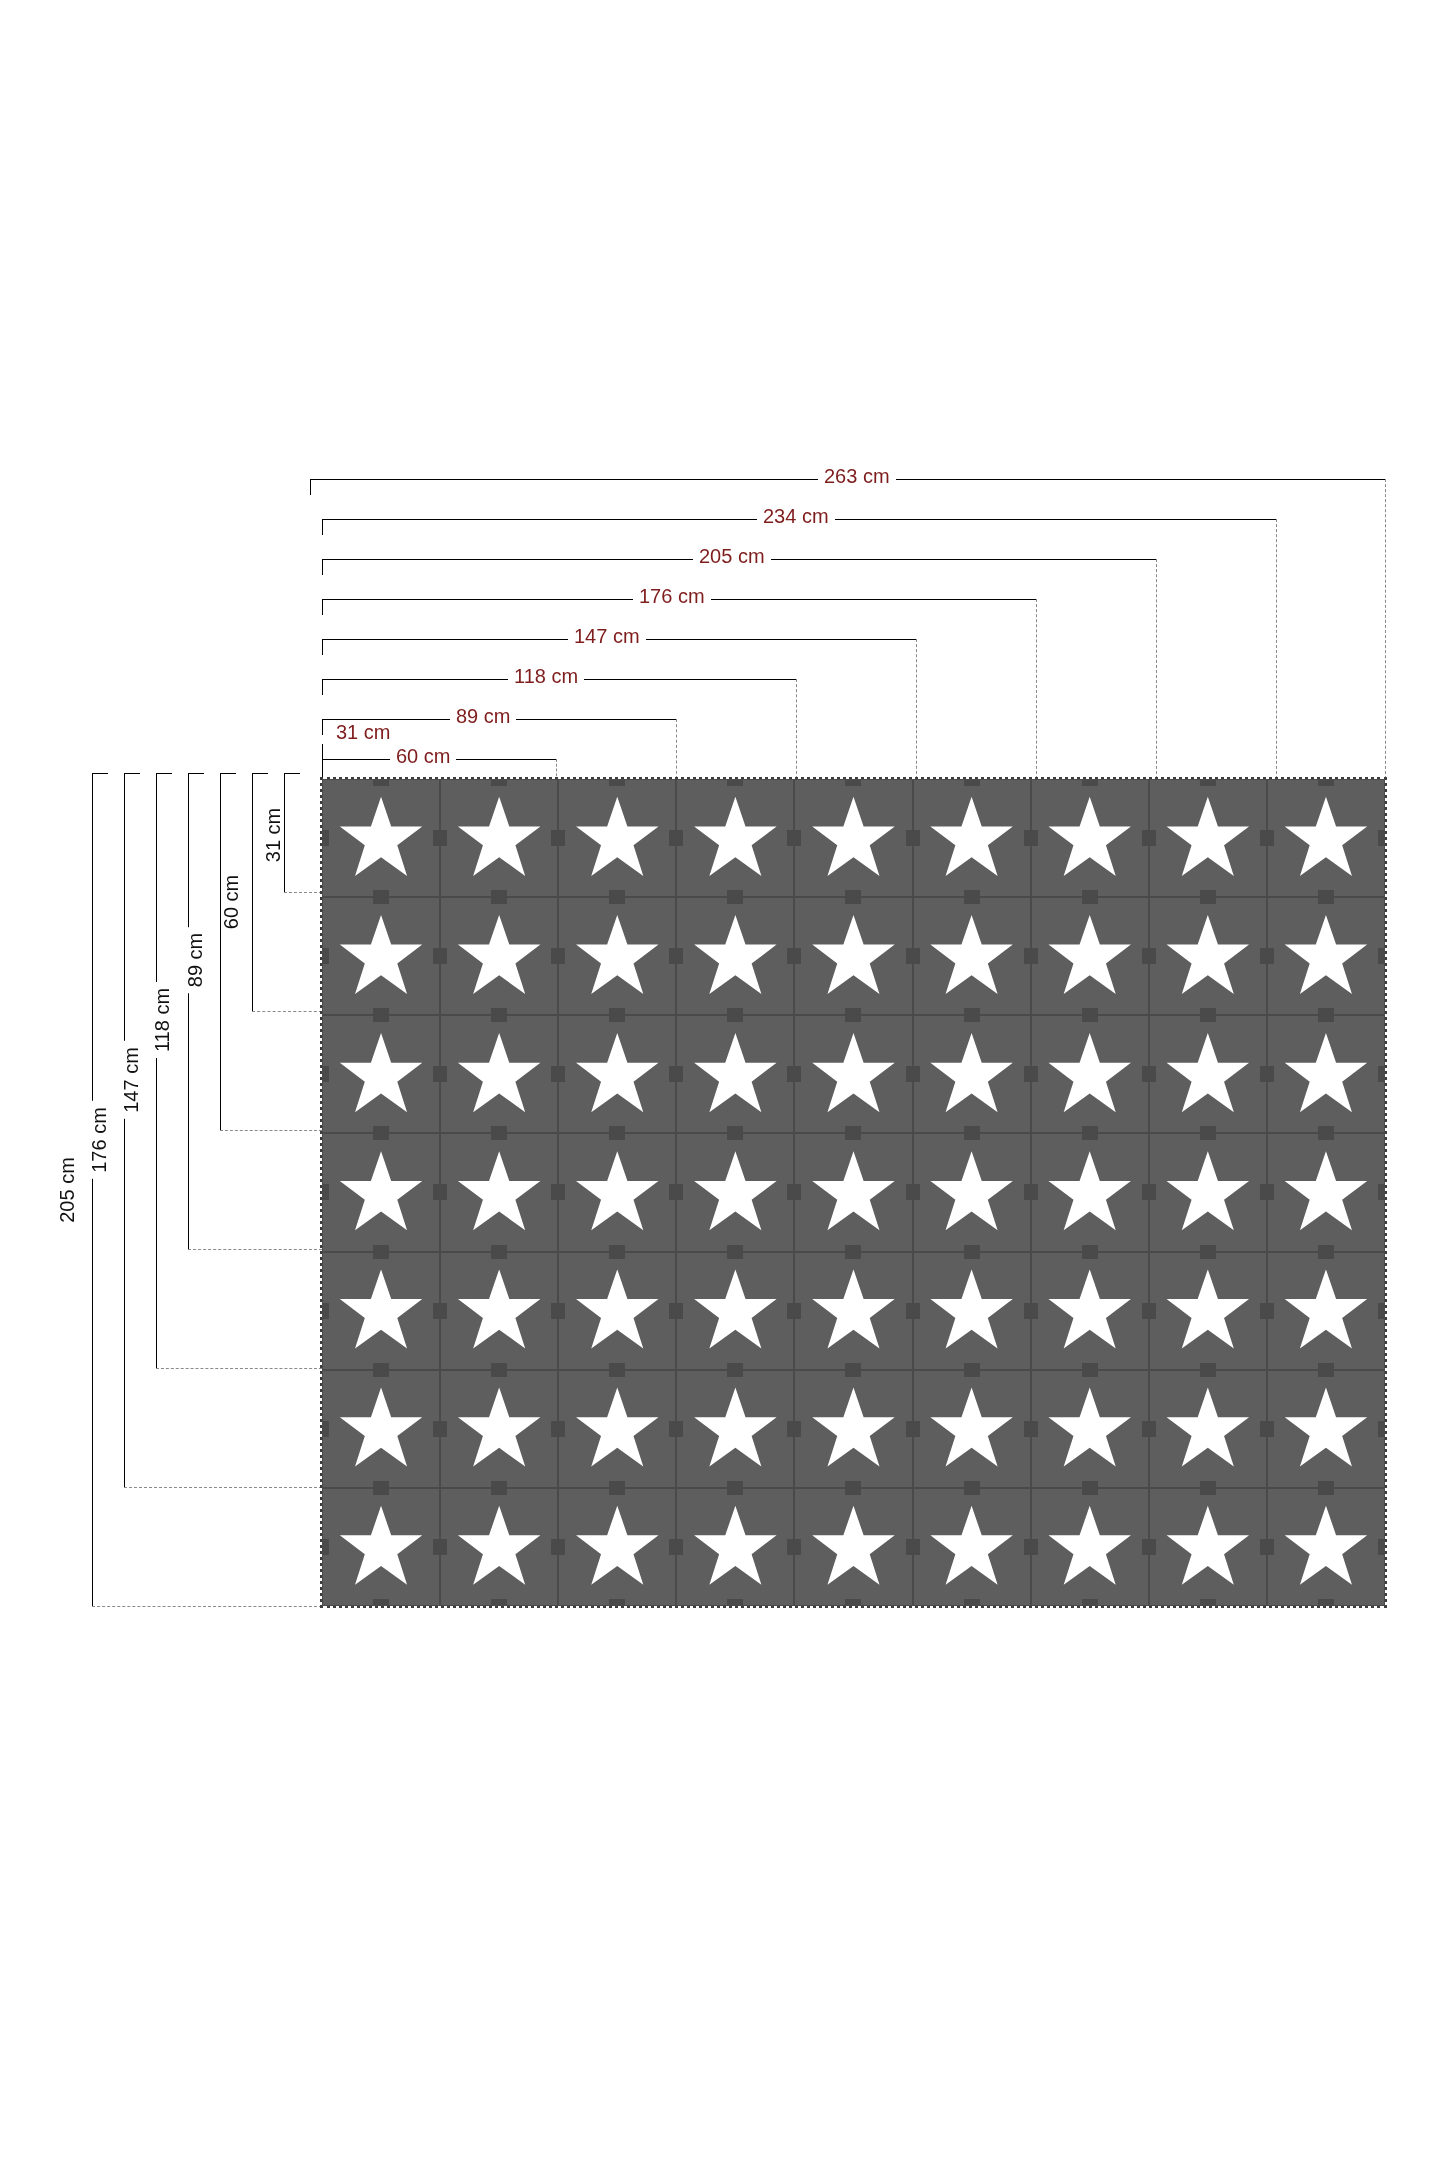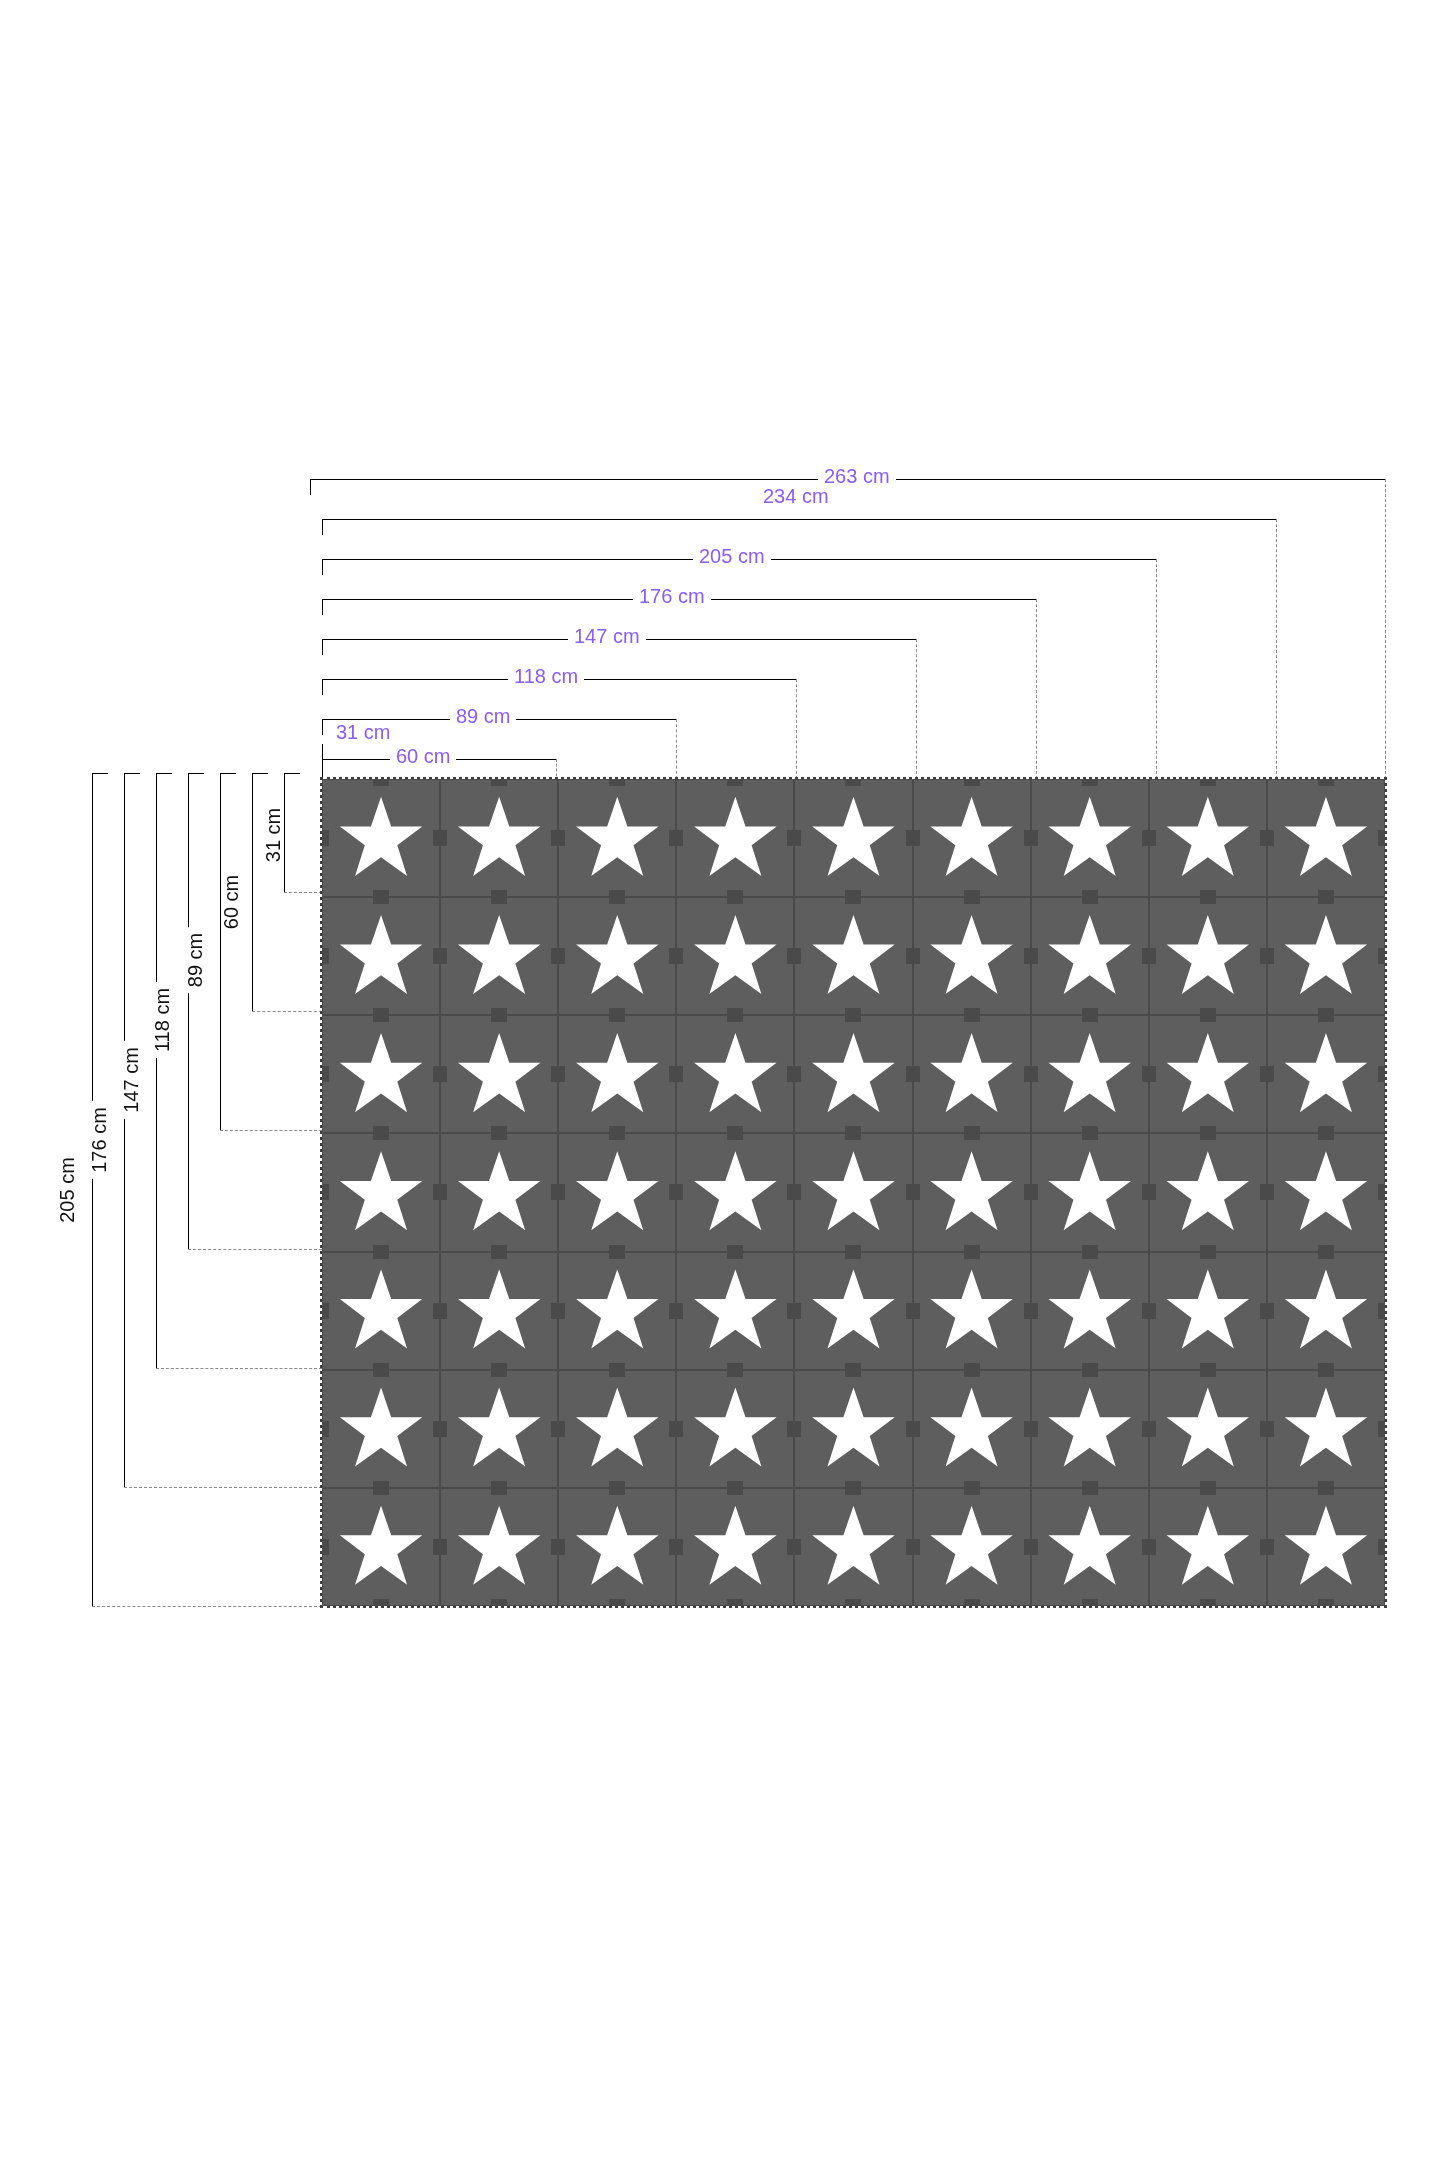--- a/index.html
+++ b/index.html
@@ -102,21 +102,21 @@
   .tick-h {
     position: absolute;
     height: 1px;
     background: #000;
   }
 
   .label-h {
     position: absolute;
     font-size: 20px;
     line-height: 20px;
-    color: #8b5cf6;
+    color: #7f1d1d;
     background: #fff;
     padding: 0 6px;
     white-space: nowrap;
   }
   .label-v {
     position: absolute;
     font-size: 20px;
     line-height: 20px;
     color: #111;
     background: #fff;
@@ -134,21 +134,21 @@
 <div id="stage">
 
   <div class="dim-h" style="left:310px; top:479px; width:1075px;"></div>
   <div class="tick-v" style="left:310px; top:479px; height:16px;"></div>
   <div class="lead-v" style="left:1385px; top:479px; height:300px;"></div>
   <div class="label-h" style="left:818px; top:466px;">263 cm</div>
 
   <div class="dim-h" style="left:322px; top:519px; width:954px;"></div>
   <div class="tick-v" style="left:322px; top:519px; height:16px;"></div>
   <div class="lead-v" style="left:1276px; top:519px; height:260px;"></div>
-  <div class="label-h" style="left:757px; top:486px;">234 cm</div>
+  <div class="label-h" style="left:757px; top:506px;">234 cm</div>
 
   <div class="dim-h" style="left:322px; top:559px; width:834px;"></div>
   <div class="tick-v" style="left:322px; top:559px; height:16px;"></div>
   <div class="lead-v" style="left:1156px; top:559px; height:220px;"></div>
   <div class="label-h" style="left:693px; top:546px;">205 cm</div>
 
   <div class="dim-h" style="left:322px; top:599px; width:714px;"></div>
   <div class="tick-v" style="left:322px; top:599px; height:16px;"></div>
   <div class="lead-v" style="left:1036px; top:599px; height:180px;"></div>
   <div class="label-h" style="left:633px; top:586px;">176 cm</div>

